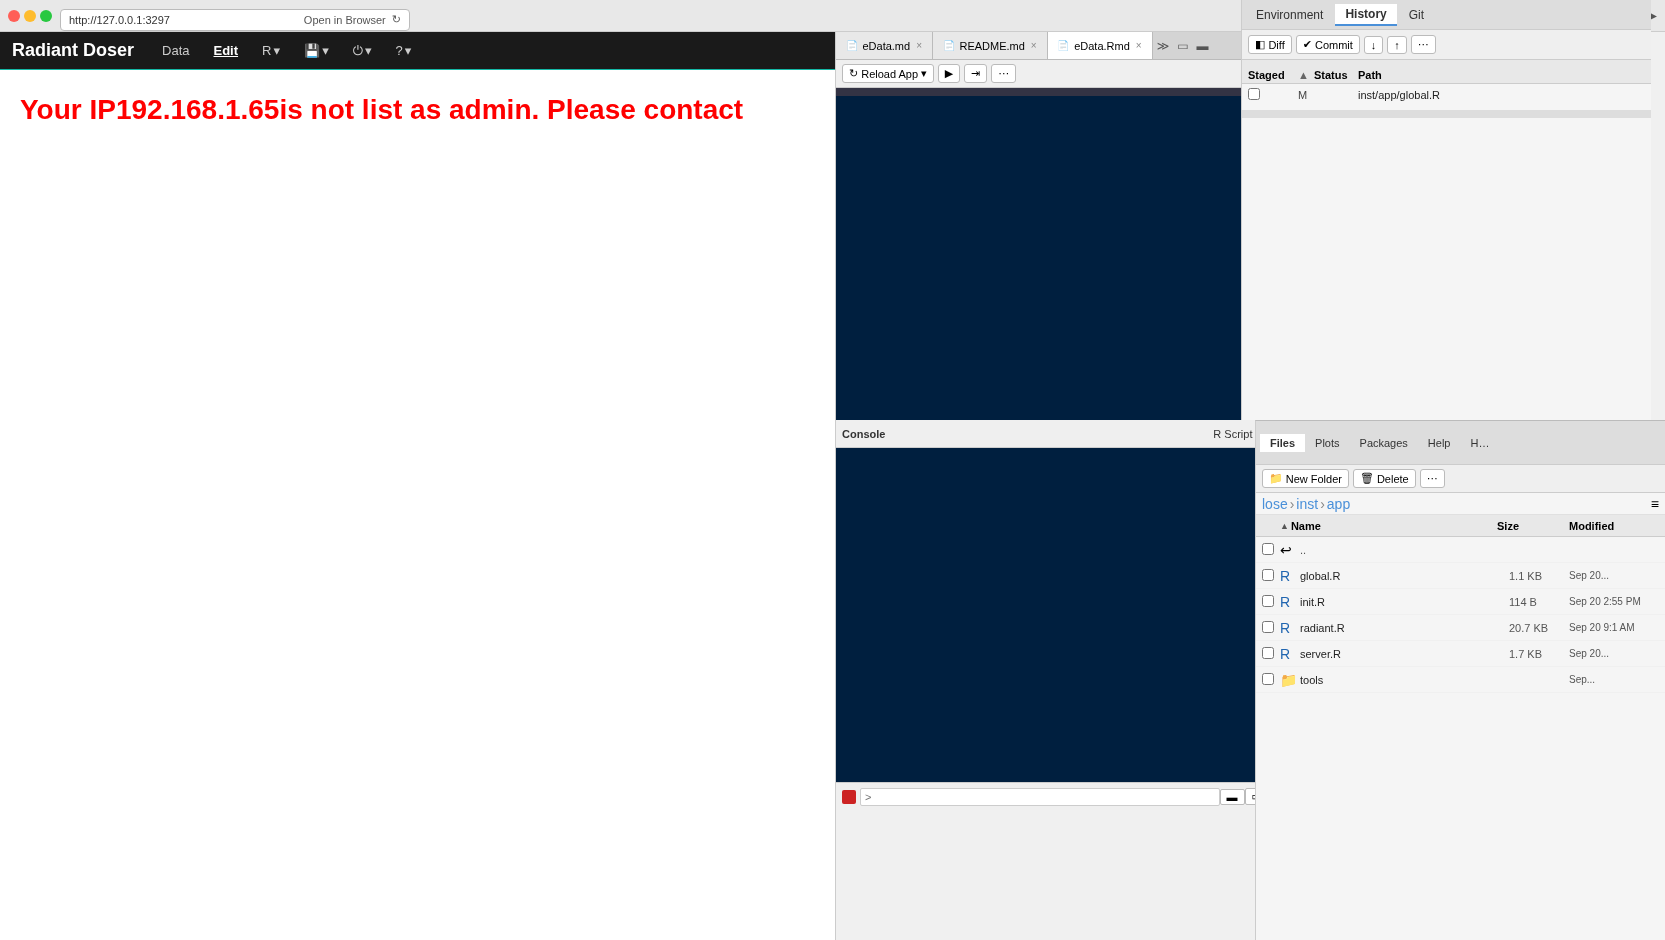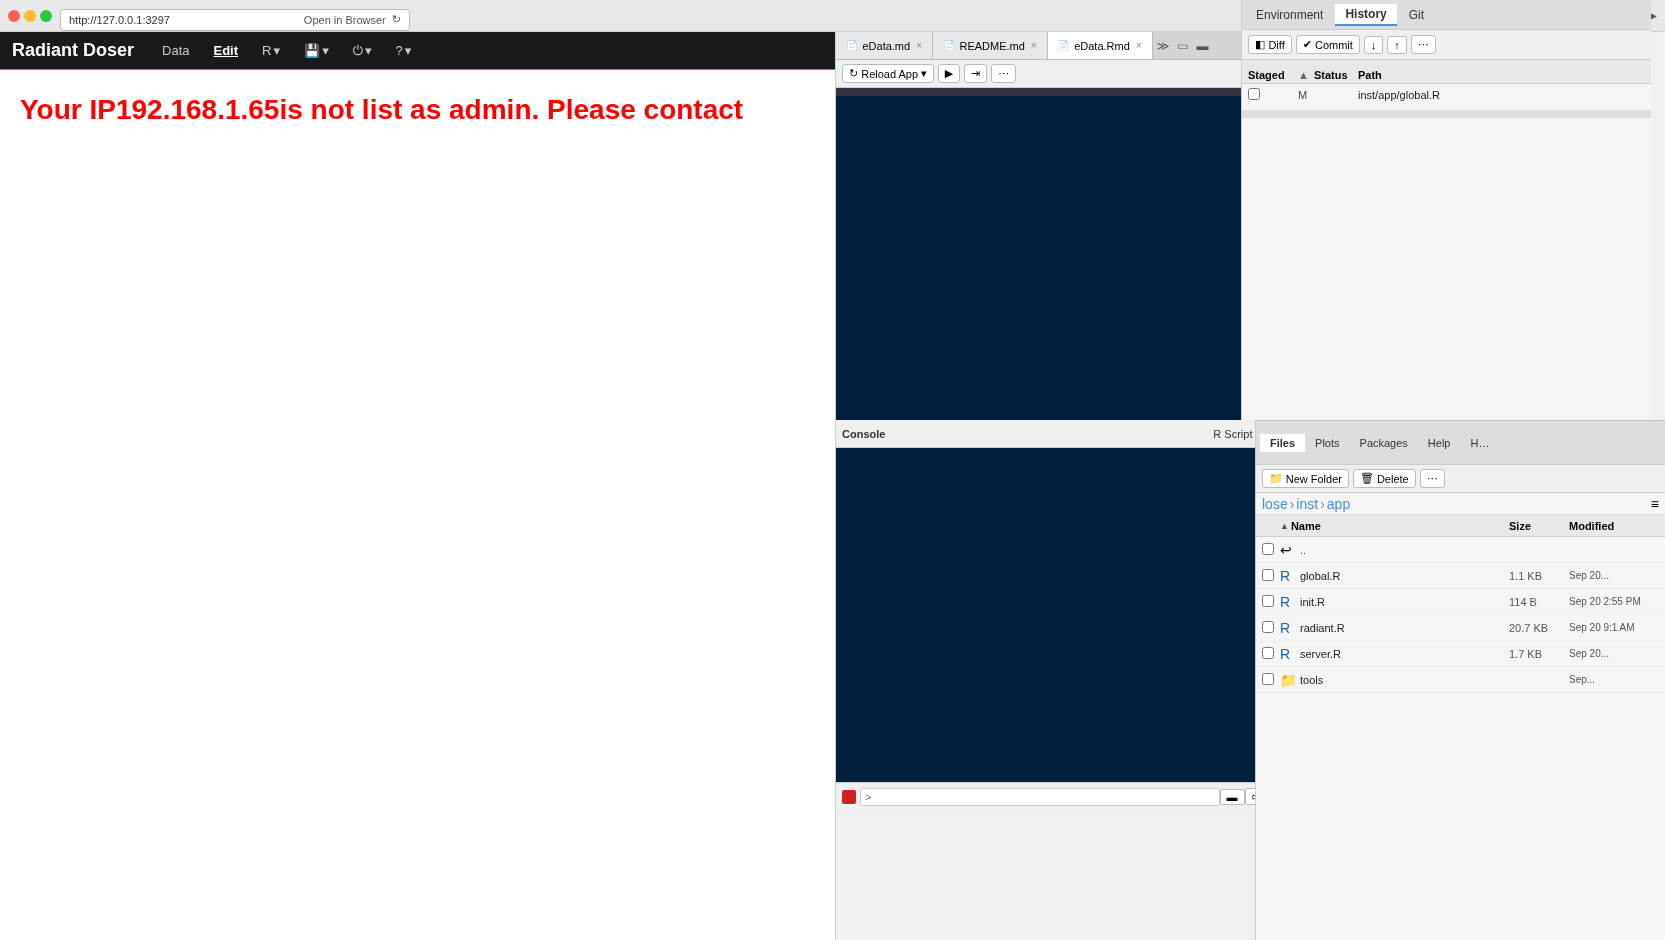--- a/index.html
+++ b/index.html
@@ -80,21 +80,21 @@
     .files-btn { display: flex; align-items: center; gap: 3px; padding: 2px 6px; background: white; border: 1px solid #bbb; border-radius: 3px; font-size: 11px; cursor: pointer; }
     .files-breadcrumb { display: flex; align-items: center; gap: 2px; padding: 2px 6px; background: #f5f5f5; border-bottom: 1px solid #e0e0e0; font-size: 14px; height: 22px; }
     .breadcrumb-item { color: #4a90d9; cursor: pointer; }
     .breadcrumb-sep { color: #888; }
     .files-col-headers {
       display: flex; align-items: center; padding: 2px 6px; background: #e8e8e8; border-bottom: 1px solid #ccc; font-size: 11px; font-weight: 600; height: 22px;
     }
     .file-sort-icon { font-size: 9px; color: #555; }
     .col-name { flex: 1; display: flex; align-items: center; gap: 2px; }
     .col-size { width: 60px; display: flex; align-items: center; gap: 2px; }
-    .col-mod { width: 90px; display: flex; align-items: center; gap: 2px; }
+    .col-mod { width: 90px; display: flex; align-items: center; gap: 2px; margin-left: 12px; }
     .file-row { display: flex; align-items: center; padding: 2px 6px; font-size: 11px; height: 26px; border-bottom: 1px solid #f0f0f0; }
     .file-checkbox { width: 18px; }
     .file-icon { width: 20px; font-size: 14px; }
     .file-name { flex: 1; color: #222; }
     .file-size { width: 60px; color: #555; }
     .file-mod { width: 90px; color: #555; font-size: 10px; }
     .file-row.parent .file-name { color: #555; }
 
     
     .shiny-panel {

